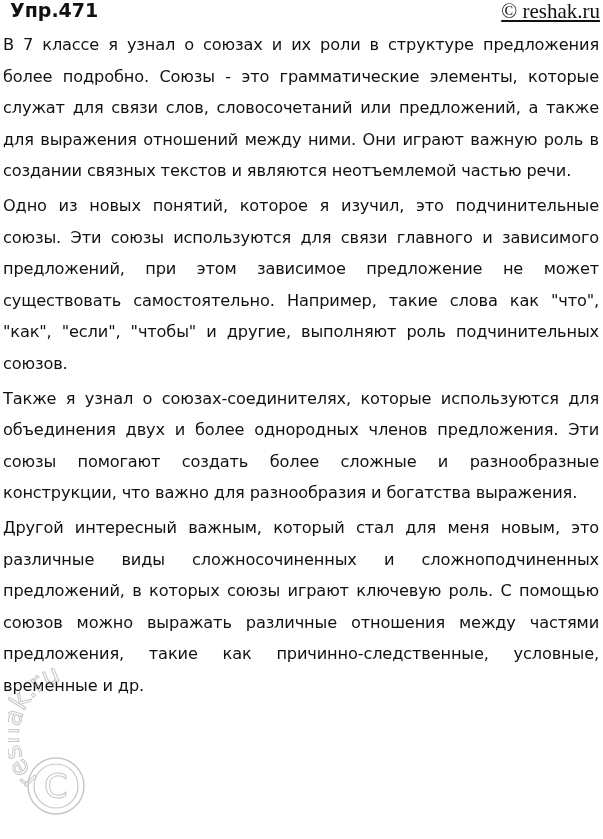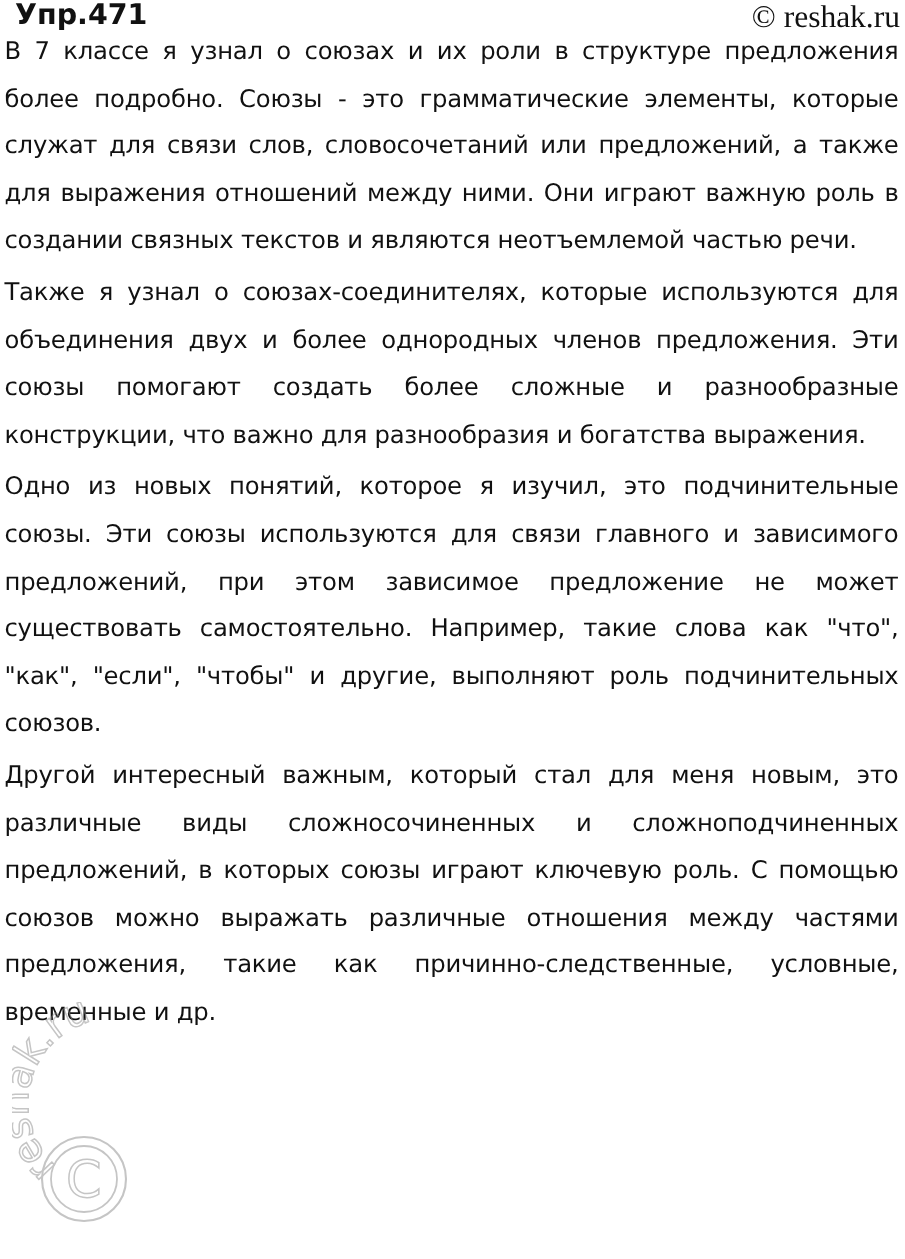--- a/index.html
+++ b/index.html
@@ -32,25 +32,26 @@
       letter-spacing: 0px;
       color: #111;
     }
     .copyright {
       position: absolute;
       right: 3px;
       top: -1px;
       font-family: "Liberation Serif", serif;
       font-size: 21px;
       color: #111;
+      text-decoration: underline;
     }
     .content {
       position: absolute;
       left: 3px;
-      top: 18px;
+      top: 29px;
       width: 596px;
     }
     .para {
       margin: 0 0 3px 0;
       font-size: 16.2px;
       line-height: 31.6px;
       text-align: justify;
       text-align-last: left;
       letter-spacing: -0.15px;
       word-spacing: 0px;
@@ -68,22 +69,22 @@
 </head>
 <body>
 
 <div class="header">
   <div class="exercise-title">Упр.471</div>
   <div class="copyright">© reshak.ru</div>
 </div>
 
 <div class="content">
   <p class="para">В 7 классе я узнал о союзах и их роли в структуре предложения более подробно. Союзы - это грамматические элементы, которые служат для связи слов, словосочетаний или предложений, а также для выражения отношений между ними. Они играют важную роль в создании связных текстов и являются неотъемлемой частью речи.</p>
+  <p class="para">Одно из новых понятий, которое я изучил, это подчинительные союзы. Эти союзы используются для связи главного и зависимого предложений, при этом зависимое предложение не может существовать самостоятельно. Например, такие слова как "что", "как", "если", "чтобы" и другие, выполняют роль подчинительных союзов.</p>
   <p class="para">Также я узнал о союзах-соединителях, которые используются для объединения двух и более однородных членов предложения. Эти союзы помогают создать более сложные и разнообразные конструкции, что важно для разнообразия и богатства выражения.</p>
-  <p class="para">Одно из новых понятий, которое я изучил, это подчинительные союзы. Эти союзы используются для связи главного и зависимого предложений, при этом зависимое предложение не может существовать самостоятельно. Например, такие слова как "что", "как", "если", "чтобы" и другие, выполняют роль подчинительных союзов.</p>
   <p class="para">Другой интересный важным, который стал для меня новым, это различные виды сложносочиненных и сложноподчиненных предложений, в которых союзы играют ключевую роль. С помощью союзов можно выражать различные отношения между частями предложения, такие как причинно-следственные, условные, временные и др.</p>
 </div>
 
 <div class="watermark">
   <svg width="150" height="150" viewBox="0 0 150 150">
     <defs>
       <path id="wm-arc" d="M 30 110 A 55 55 0 0 1 105 25"></path>
     </defs>
     <circle cx="48" cy="118" r="28" fill="none" stroke="#8c8c8c" stroke-width="1.4"></circle>
     <circle cx="48" cy="118" r="22" fill="none" stroke="#8c8c8c" stroke-width="1.2"></circle>

